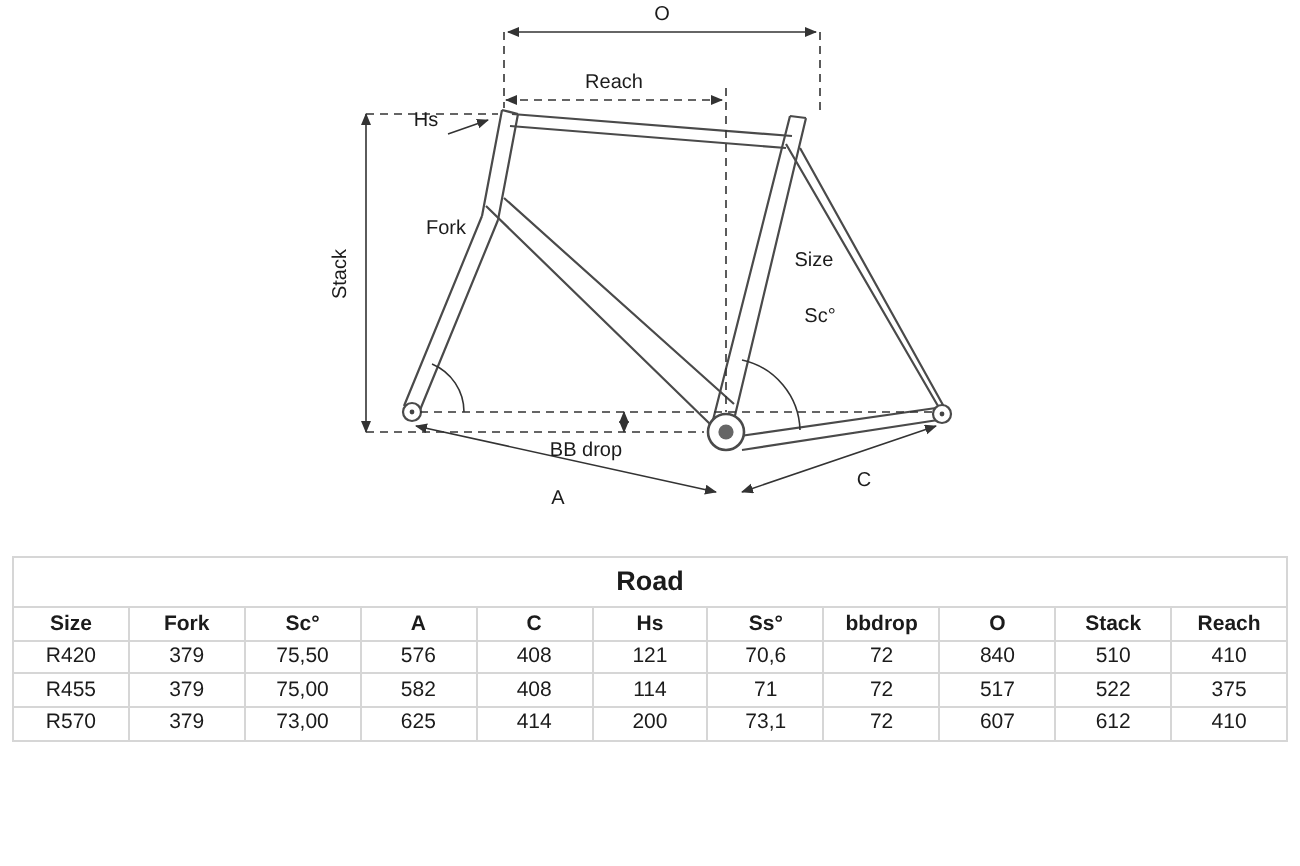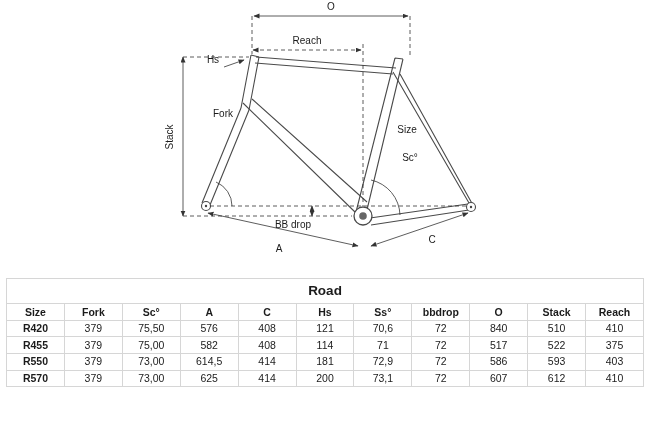--- a/index.html
+++ b/index.html
@@ -5,21 +5,21 @@
   html,body { margin:0; padding:0; background:#ffffff; }
   body { width:650px; height:433px; font-family:"Liberation Sans", sans-serif; color:#1b1b1b; }
   .page { width:650px; height:433px; background:#fff; overflow:hidden; }
   .diagram { width:650px; height:276px; }
   .diagram svg { display:block; }
   .table-wrap { margin:2px 6px 0 6px; }
   table { width:100%; border-collapse:collapse; table-layout:fixed; font-size:10.5px; border:1px solid #c9c9c9; }
   th, td { border:1px solid #d6d6d6; text-align:center; padding:1.5px 1px; line-height:1.2; white-space:nowrap; }
   thead th { font-weight:bold;margin-left:26px; }
   .title-cell { font-size:13.5px; font-weight:bold; padding:4px 0; }
-  td.size-col { font-weight:bold; }
+  td.size-col { font-weight:normal; }
   .svg-label { font-size:10px; fill:#1b1b1b; }
 </style>
 </head>
 <body>
 
 <div class="page">
 
   <div class="diagram">
     <svg viewBox="0 0 650 276" width="650" height="276">
       <defs>
@@ -136,33 +136,20 @@
             <td>582</td>
             <td>408</td>
             <td>114</td>
             <td>71</td>
             <td>72</td>
             <td>517</td>
             <td>522</td>
             <td>375</td>
           </tr>
           <tr>
-            <td class="size-col">R550</td>
-            <td>379</td>
-            <td>73,00</td>
-            <td>614,5</td>
-            <td>414</td>
-            <td>181</td>
-            <td>72,9</td>
-            <td>72</td>
-            <td>586</td>
-            <td>593</td>
-            <td>403</td>
-          </tr>
-          <tr>
             <td class="size-col">R570</td>
             <td>379</td>
             <td>73,00</td>
             <td>625</td>
             <td>414</td>
             <td>200</td>
             <td>73,1</td>
             <td>72</td>
             <td>607</td>
             <td>612</td>

